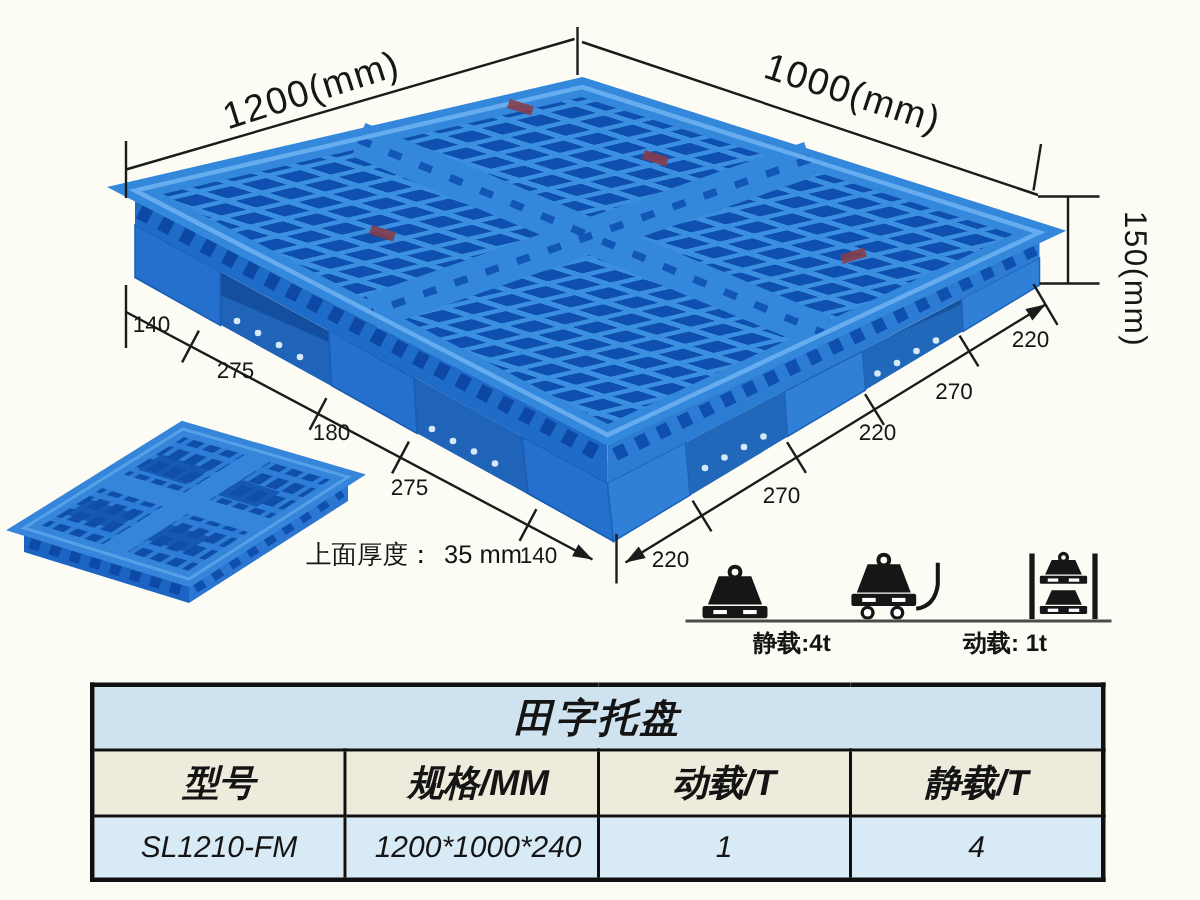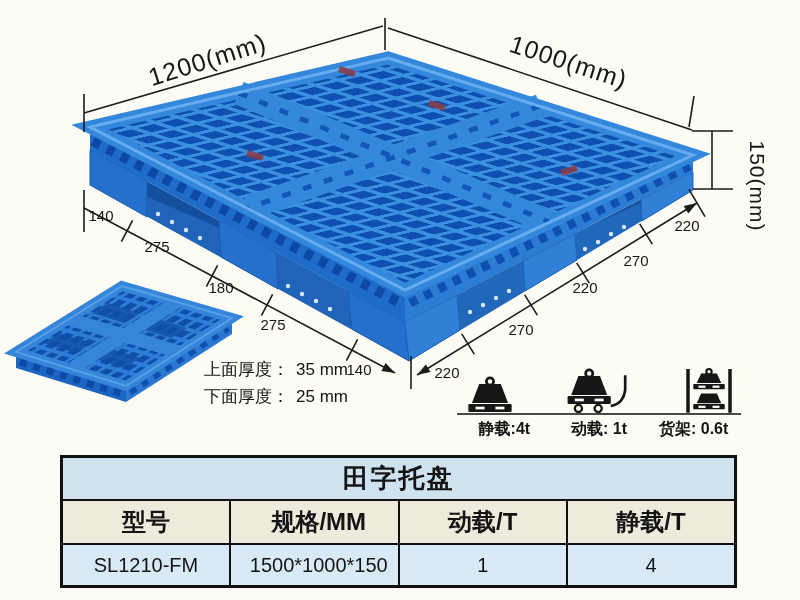--- a/index.html
+++ b/index.html
@@ -20,21 +20,21 @@
   .notes{position:absolute;left:204px;top:356px;font-size:17px;line-height:27px;white-space:nowrap;}
   .notes .val{margin-left:7px;}
   
   .loads{position:absolute;left:457px;top:367px;width:284px;}
   .loads-icons{display:flex;justify-content:space-between;align-items:flex-end;
     height:46px;border-bottom:2px solid #4a4a4a;padding:0 4px;}
   .load-cell{display:flex;justify-content:center;}
   .loads-labels{display:flex;margin-top:4px;font-size:16px;font-weight:bold;white-space:nowrap;}
   .loads-labels span{flex:1;text-align:center;}
   
-  .spec{position:absolute;left:60px;top:455px;}
+  .spec{position:absolute;left:60px;top:455px;font-style:italic;}
   table{border-collapse:collapse;table-layout:fixed;width:677px;}
   td{border:2px solid #101010;text-align:center;vertical-align:middle;
      overflow:hidden;white-space:nowrap;}
   table{border:3px solid #101010;}
   .row-title td{height:39px;font-size:26px;font-weight:bold;background:#cfe2ef;letter-spacing:2px;}
   .row-head td{height:40px;font-size:24px;font-weight:bold;background:#eeebdc;}
   .row-data td{height:38px;font-size:20px;background:#d8eaf6;}
   .c1{width:186px;}.c2{width:263px;padding-left:10px;}.c3{width:103px;margin-left:36px;}.c4{width:125px;margin-left:30px;}
 </style>
 </head>
@@ -178,23 +178,20 @@
     <text class="dim-num" x="521" y="335" text-anchor="middle">270</text>
     <text class="dim-num" x="585" y="293" text-anchor="middle">220</text>
     <text class="dim-num" x="636" y="266" text-anchor="middle">270</text>
     <text class="dim-num" x="687" y="231" text-anchor="middle">220</text>
   </g>
 </svg>
 
 <div class="notes">
   <div>
     <span>上面厚度：</span><span class="val">35 mm</span>
-  </div>
-  <div>
-    <span>下面厚度：</span><span class="val">25 mm</span>
   </div>
 </div>
 
 <div class="loads">
   <div class="loads-icons">
     <div class="load-cell">
       <svg width="58" height="37" viewBox="0 0 64 41">
         <circle cx="32" cy="6" r="4" fill="none" stroke="#161616" stroke-width="3"></circle>
         <polygon points="20,9 44,9 52,30 12,30" fill="#161616"></polygon>
         <rect x="8" y="31" width="48" height="9" rx="1.5" fill="#161616"></rect>
@@ -226,37 +223,36 @@
         <polygon points="23,30 41,30 46,41 18,41" fill="#161616"></polygon>
         <rect x="14" y="42" width="36" height="6" rx="1" fill="#161616"></rect>
         <rect x="20" y="44" width="8" height="2.5" fill="#fff"></rect>
         <rect x="36" y="44" width="8" height="2.5" fill="#fff"></rect>
       </svg>
     </div>
   </div>
   <div class="loads-labels">
     <span>静载:4t</span>
     <span>动载: 1t</span>
-    <span>货架: 0.6t</span>
   </div>
 </div>
 
 <div class="spec">
   <table>
     <tbody>
       <tr class="row-title">
         <td colspan="4">田字托盘</td>
       </tr>
       <tr class="row-head">
         <td class="c1">型号</td>
         <td class="c2">规格/MM</td>
         <td class="c3">动载/T</td>
         <td class="c4">静载/T</td>
       </tr>
       <tr class="row-data">
         <td class="c1">SL1210-FM</td>
-        <td class="c2">1500*1000*150</td>
+        <td class="c2">1200*1000*240</td>
         <td class="c3">1</td>
         <td class="c4">4</td>
       </tr>
     </tbody>
   </table>
 </div>
 
 </body></html>

